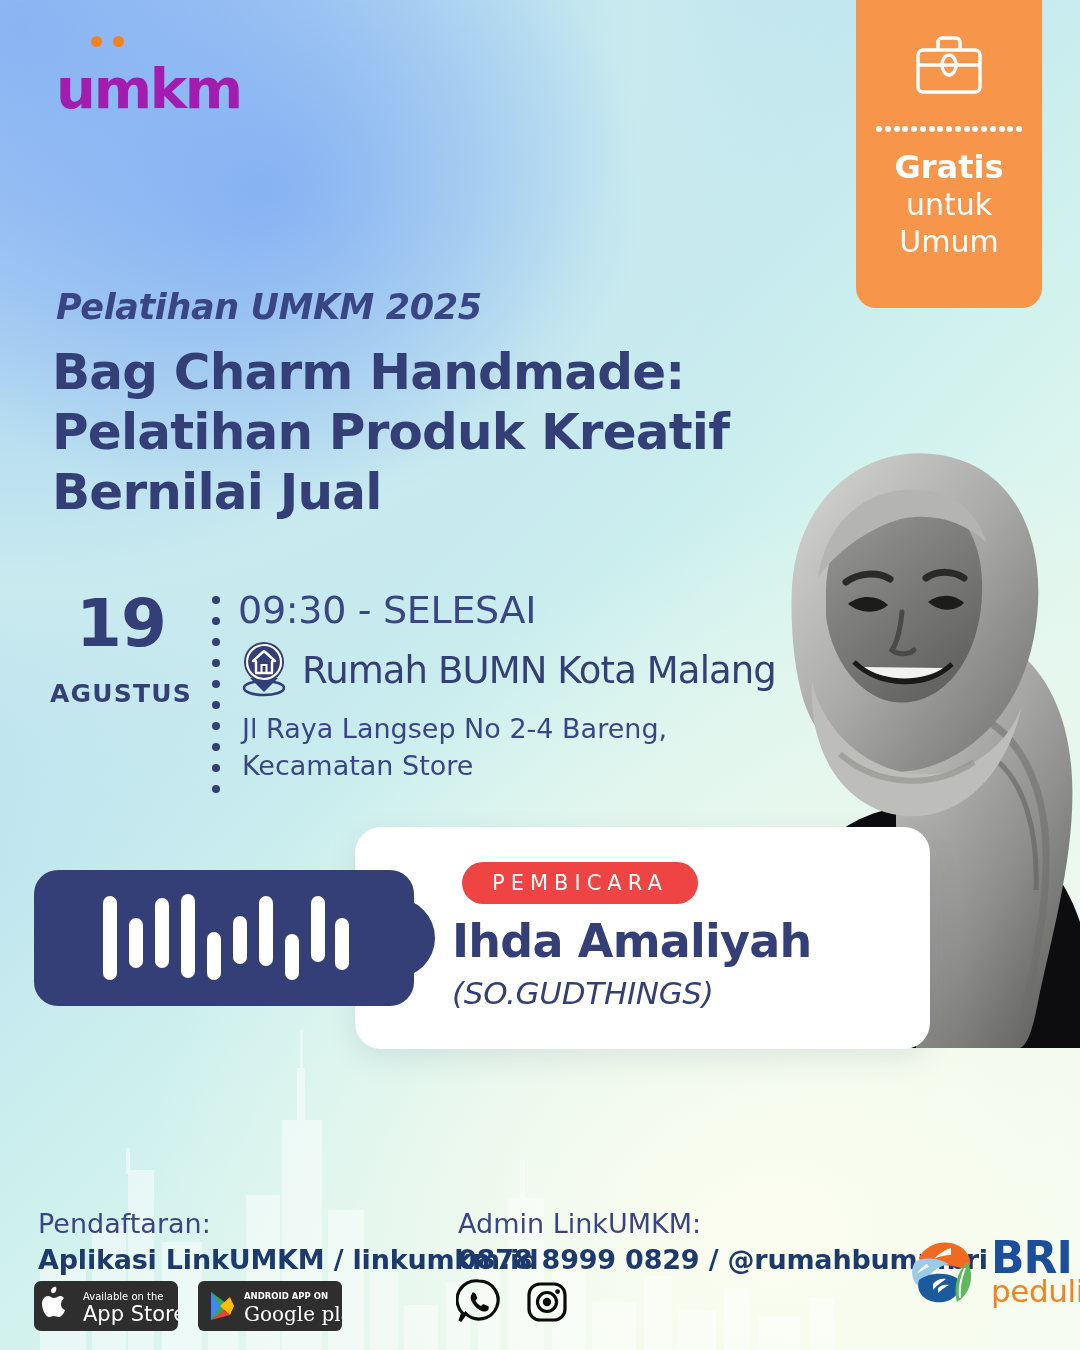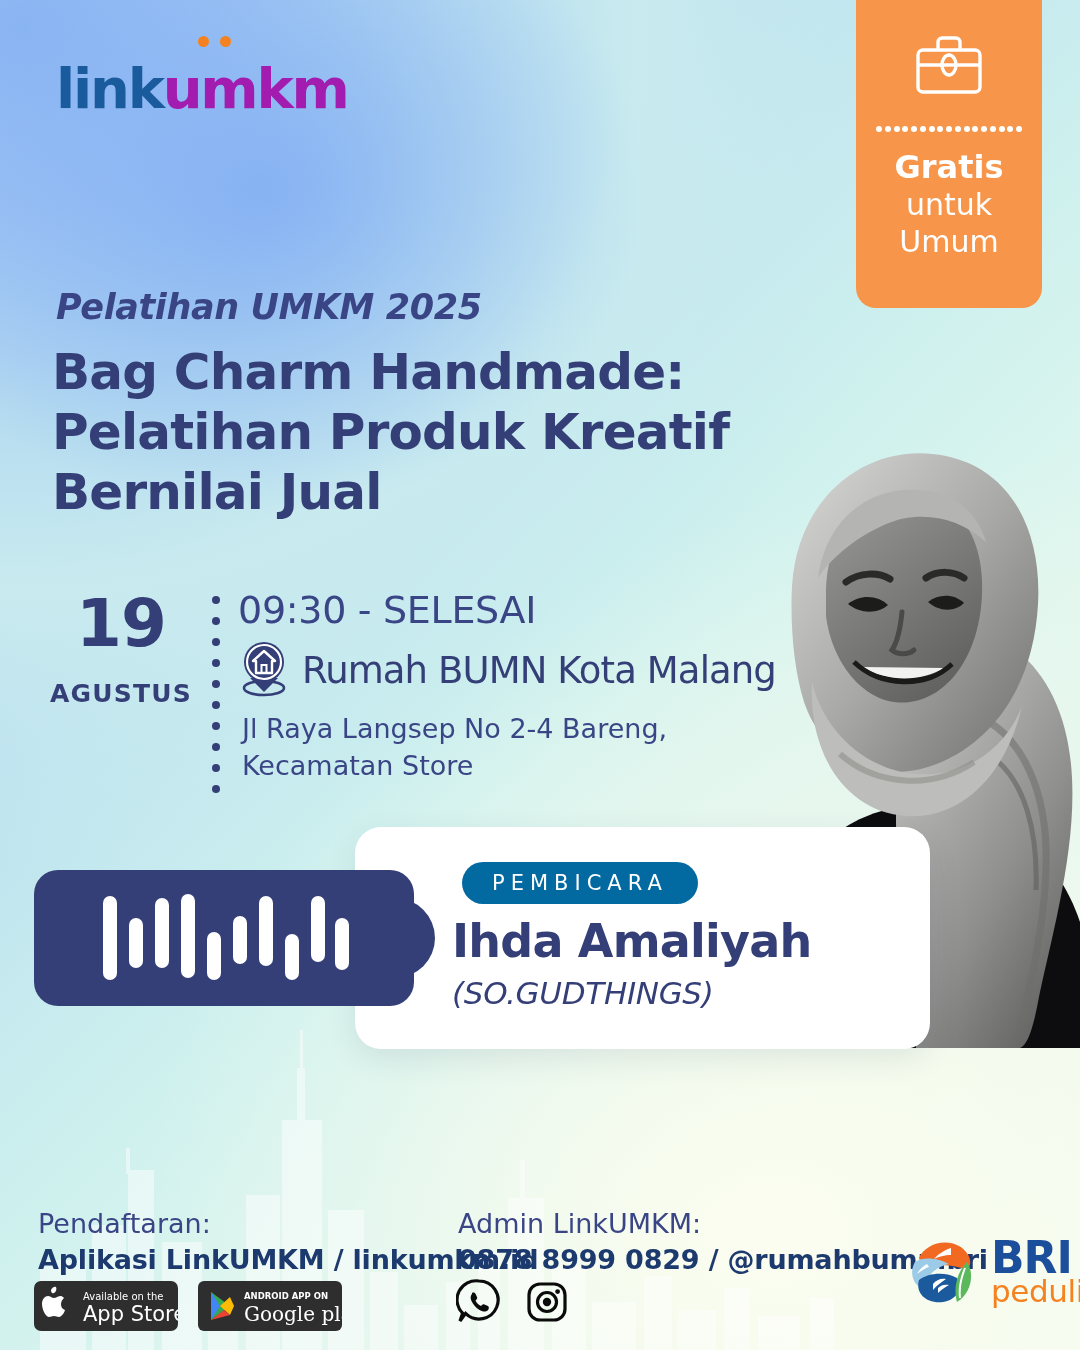--- a/index.html
+++ b/index.html
@@ -109,21 +109,21 @@
     position:absolute; left:355px; top:898px; width:80px; height:80px;
     background:#353f77; border-radius:0 40px 40px 0;
   }
   .speaker-card {
     position:absolute; left:355px; top:827px; width:575px; height:222px;
     background:#ffffff; border-radius:26px;
     box-shadow:0 10px 30px rgba(40,60,90,0.10);
   }
   .pembicara {
     position:absolute; left:462px; top:862px;
-    background:#0369a1; color:#fff;
+    background:#ef4444; color:#fff;
     border-radius:22px; padding:9px 30px;
     font-size:21px; letter-spacing:6px; font-weight:400; font-family:"DejaVu Sans", sans-serif;
   }
   .spk-name {
     position:absolute; left:452px; top:914px;
     font-size:46px; font-weight:700; color:#353f77; letter-spacing:-0.8px; font-family:"DejaVu Sans", sans-serif;
   }
   .spk-org {
     position:absolute; left:452px; top:975px;
     font-size:31px; font-style:italic; color:#353f77; letter-spacing:-0.3px; font-family:"DejaVu Sans", sans-serif;
@@ -176,21 +176,20 @@
       <rect x="644" y="256" width="28" height="74"></rect>
       <rect x="678" y="290" width="38" height="40"></rect>
       <rect x="724" y="268" width="26" height="62"></rect>
       <rect x="758" y="296" width="42" height="34"></rect>
       <rect x="810" y="278" width="24" height="52"></rect>
     </g>
   </svg>
 
   <div class="logos">
     <div class="linkumkm">
-      <span class="lk-link">link</span>
       <span class="lk-umkm">
         <span>umkm</span>
         <i class="dot d1"></i>
         <i class="dot d2"></i>
       </span>
     </div>
 
   </div>
 
   <div class="gratis">

